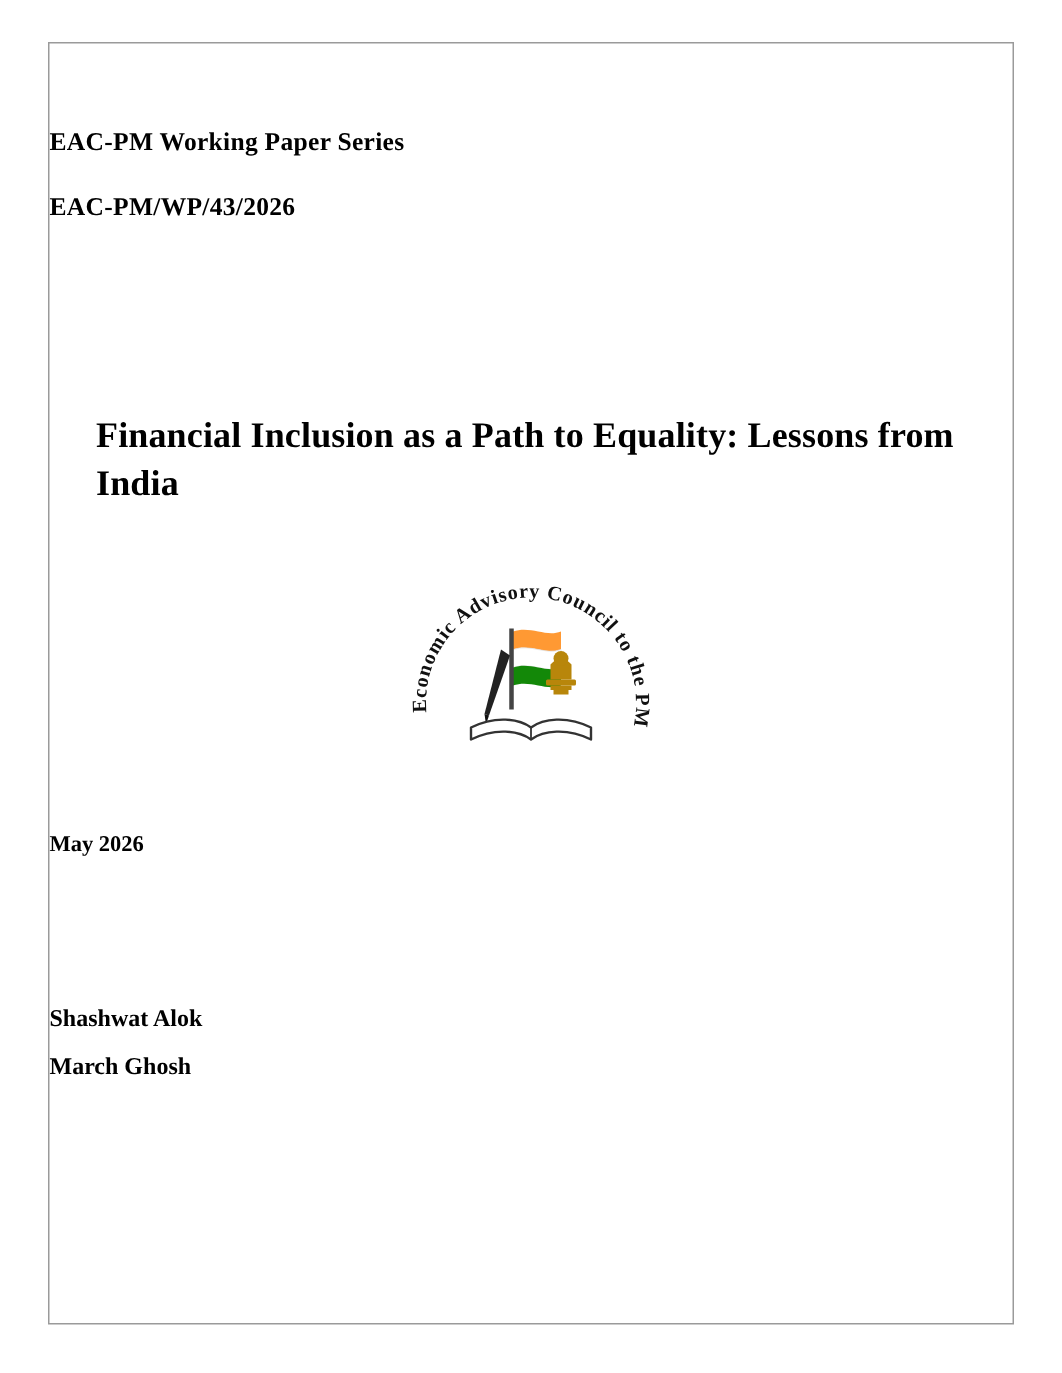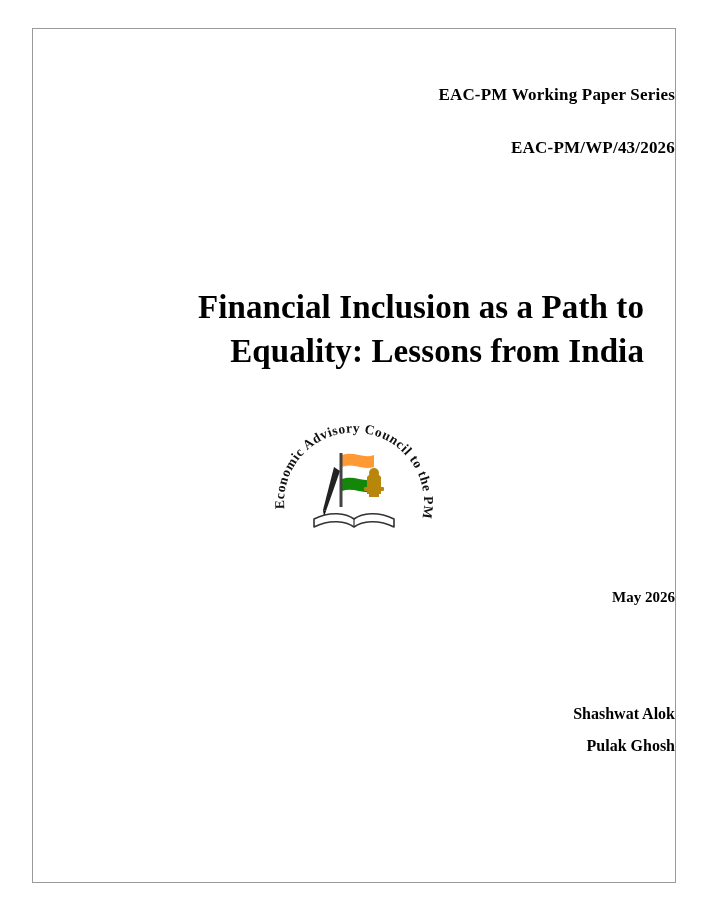--- a/index.html
+++ b/index.html
@@ -30,39 +30,39 @@
     border: 1px solid #9a9a9a;
     box-sizing: border-box;
   }
   .content {
     position: absolute;
     left: 33px;
     top: 29px;
     width: 642px;
     height: 853px;
     box-sizing: border-box;
-    text-align: right;
+    text-align: left;
   }
   .series-title {
     margin-top: 56px;
     font-size: 17px;
     font-weight: bold;
     letter-spacing: 0.2px;
   }
   .series-number {
-    margin-top: 33px;
+    margin-top: 23px;
     font-size: 17px;
     font-weight: bold;
     letter-spacing: 0.2px;
   }
   .paper-title {
     margin: 0 auto;
     margin-top: 128px;
     width: 580px;
-    font-size: 33px;
+    font-size: 24px;
     font-weight: bold;
     line-height: 1.32;
     letter-spacing: 0.1px;
   }
   .logo-wrap {
     margin: 0 auto;
     margin-top: 42px;
     width: 172px;
     height: 152px;
     position: relative;
@@ -136,17 +136,17 @@
           <path d="M 46,104 C 62,96 78,98 86,104 C 94,98 110,96 126,104 L 126,112 C 110,104 94,106 86,112 C 78,106 62,104 46,112 Z" fill="#ffffff" stroke="#333333" stroke-width="1.6" stroke-linejoin="round"></path>
           <line x1="86" y1="104" x2="86" y2="112" stroke="#333333" stroke-width="1.2"></line>
         </g>
       </svg>
     </div>
 
     <div class="paper-date">May 2026</div>
 
     <div class="authors">
       <div class="author">Shashwat Alok</div>
-      <div class="author">Pulak Ghosh</div>
+      <div class="author">March Ghosh</div>
     </div>
 
   </div>
 </div>
 
 </body></html>

